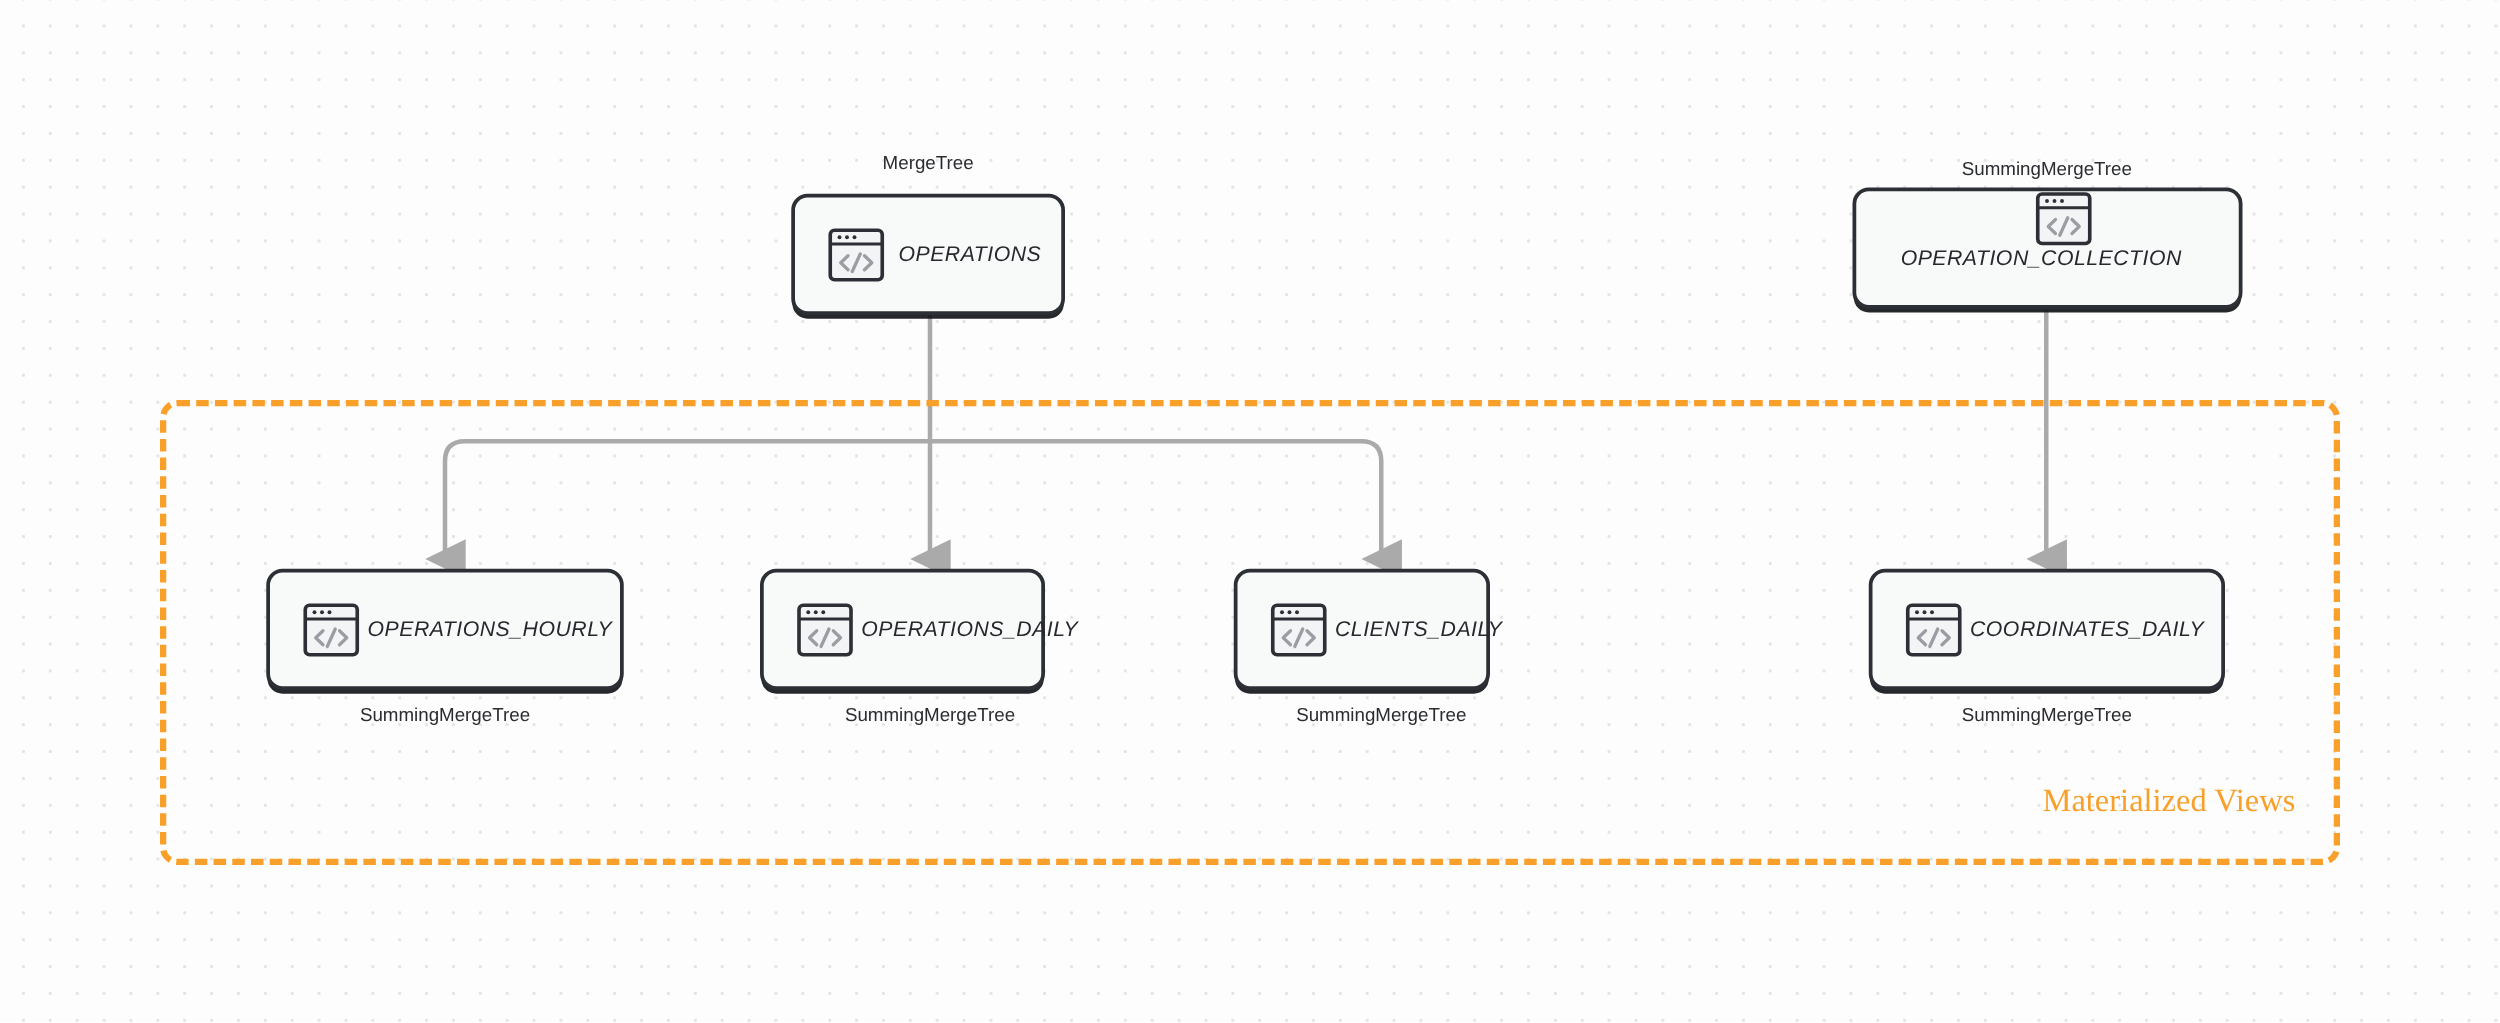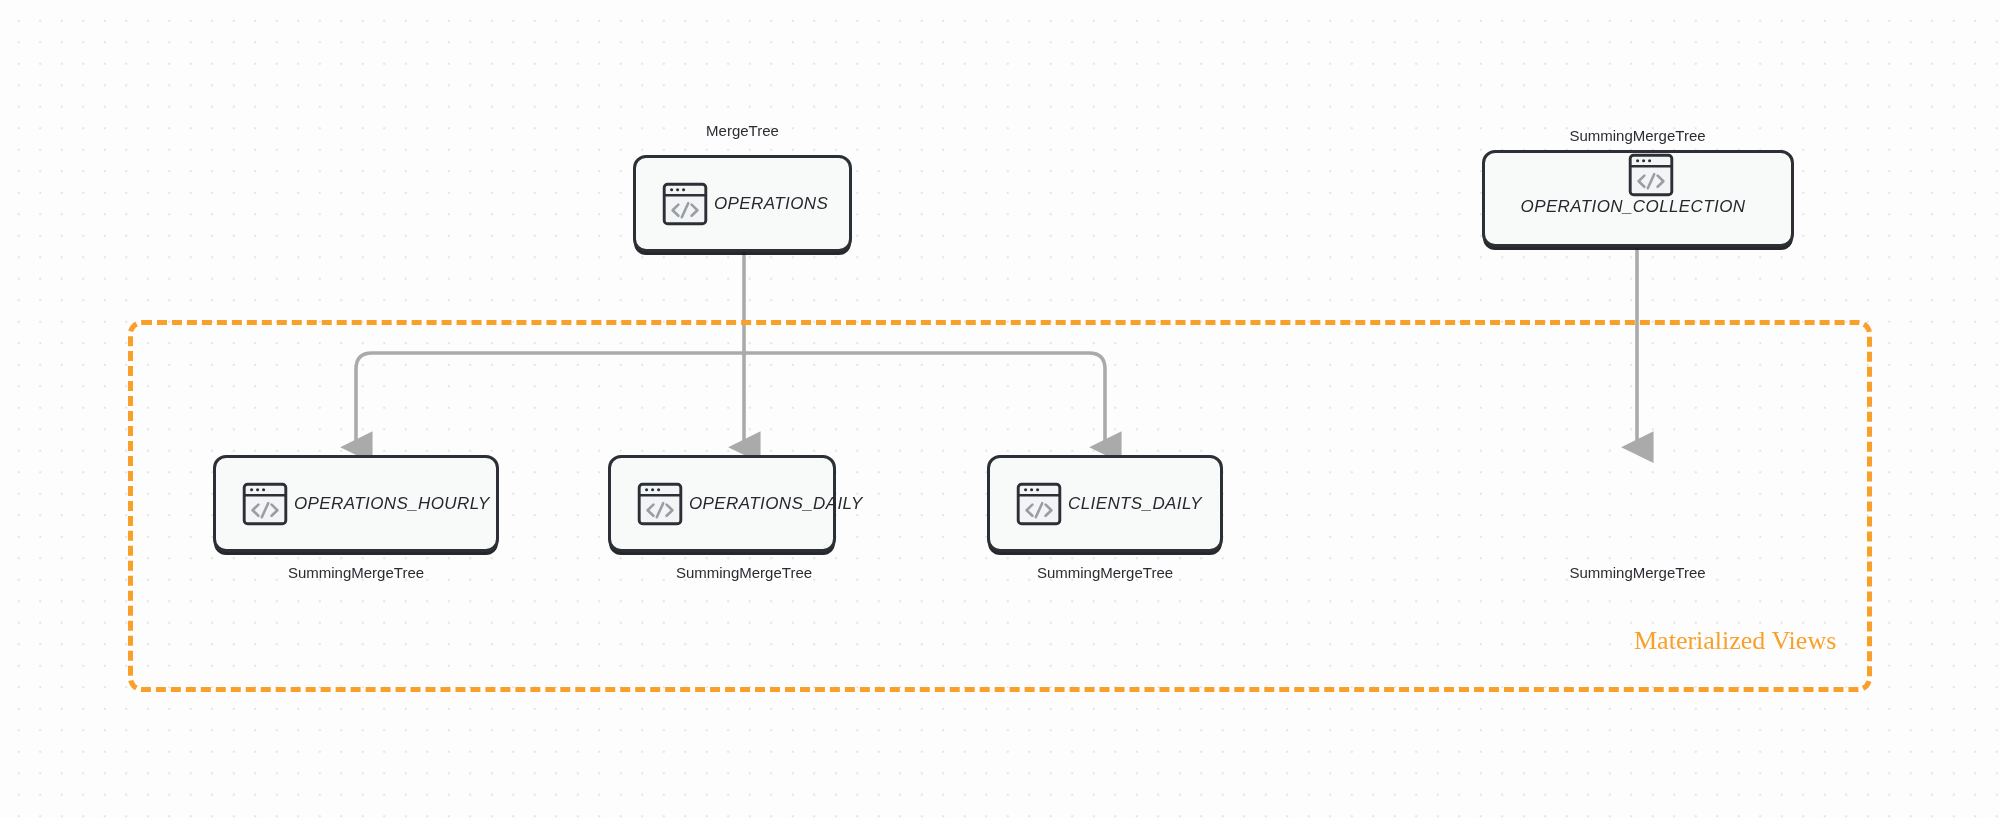--- a/index.html
+++ b/index.html
@@ -57,21 +57,21 @@
     box-shadow: 0 4px 0 -1px rgba(20,22,26,0.92);
   }
   .node-icon {
     flex: 0 0 auto;
     margin-left: 26px;
     width: 46px;
     height: 44px;
   }
   .node-label {
     flex: 1 1 auto;
-    text-align: left;
+    text-align: right;
     padding: 0 16px 0 6px;
     font-style: italic;
     font-size: 17px;
     letter-spacing: 0.4px;
     color: #26282d;
     white-space: nowrap;
     font-family: "Liberation Sans", sans-serif;
   }
 
   
@@ -177,36 +177,51 @@
         <circle cx="15.6" cy="7.8" r="1.55" fill="#2c2f35"></circle>
         <circle cx="21.6" cy="7.8" r="1.55" fill="#2c2f35"></circle>
         <path d="M 16.4 22.6 L 10.6 28.2 L 16.4 33.8" fill="none" stroke="#9a9da2" stroke-width="2.6" stroke-linecap="round" stroke-linejoin="round"></path>
         <path d="M 29.6 22.6 L 35.4 28.2 L 29.6 33.8" fill="none" stroke="#9a9da2" stroke-width="2.6" stroke-linecap="round" stroke-linejoin="round"></path>
         <line x1="26.2" y1="21.2" x2="19.8" y2="35.2" stroke="#9a9da2" stroke-width="2.6" stroke-linecap="round"></line>
       </svg>
     </span>
     <span class="node-label">OPERATIONS_DAILY</span>
   </div>
 
-  <div class="node" style="left:987px; top:455px; width:236px; height:97px;">
+  <div class="node" style="left:987px; top:455px; width:205px; height:97px;">
     <span class="node-icon">
       <svg viewBox="0 0 46 44" xmlns="http://www.w3.org/2000/svg">
         <rect x="2.2" y="2.2" width="41.6" height="39.6" rx="3.4" fill="#f3f4f5" stroke="#2c2f35" stroke-width="2.9"></rect>
         <line x1="2.2" y1="13.2" x2="43.8" y2="13.2" stroke="#2c2f35" stroke-width="2.5"></line>
         <circle cx="9.6" cy="7.8" r="1.55" fill="#2c2f35"></circle>
         <circle cx="15.6" cy="7.8" r="1.55" fill="#2c2f35"></circle>
         <circle cx="21.6" cy="7.8" r="1.55" fill="#2c2f35"></circle>
         <path d="M 16.4 22.6 L 10.6 28.2 L 16.4 33.8" fill="none" stroke="#9a9da2" stroke-width="2.6" stroke-linecap="round" stroke-linejoin="round"></path>
         <path d="M 29.6 22.6 L 35.4 28.2 L 29.6 33.8" fill="none" stroke="#9a9da2" stroke-width="2.6" stroke-linecap="round" stroke-linejoin="round"></path>
         <line x1="26.2" y1="21.2" x2="19.8" y2="35.2" stroke="#9a9da2" stroke-width="2.6" stroke-linecap="round"></line>
       </svg>
     </span>
     <span class="node-label">CLIENTS_DAILY</span>
   </div>
 
+  <div class="node" style="left:1495px; top:455px; width:285px; height:97px;">
+    <span class="node-icon">
+      <svg viewBox="0 0 46 44" xmlns="http://www.w3.org/2000/svg">
+        <rect x="2.2" y="2.2" width="41.6" height="39.6" rx="3.4" fill="#f3f4f5" stroke="#2c2f35" stroke-width="2.9"></rect>
+        <line x1="2.2" y1="13.2" x2="43.8" y2="13.2" stroke="#2c2f35" stroke-width="2.5"></line>
+        <circle cx="9.6" cy="7.8" r="1.55" fill="#2c2f35"></circle>
+        <circle cx="15.6" cy="7.8" r="1.55" fill="#2c2f35"></circle>
+        <circle cx="21.6" cy="7.8" r="1.55" fill="#2c2f35"></circle>
+        <path d="M 16.4 22.6 L 10.6 28.2 L 16.4 33.8" fill="none" stroke="#9a9da2" stroke-width="2.6" stroke-linecap="round" stroke-linejoin="round"></path>
+        <path d="M 29.6 22.6 L 35.4 28.2 L 29.6 33.8" fill="none" stroke="#9a9da2" stroke-width="2.6" stroke-linecap="round" stroke-linejoin="round"></path>
+        <line x1="26.2" y1="21.2" x2="19.8" y2="35.2" stroke="#9a9da2" stroke-width="2.6" stroke-linecap="round"></line>
+      </svg>
+    </span>
+    <span class="node-label">COORDINATES_DAILY</span>
+  </div>
 
   <div class="engine-caption" style="left:213px; top:564px; width:286px;">SummingMergeTree</div>
 
   <div class="engine-caption" style="left:608px; top:564px; width:272px;">SummingMergeTree</div>
 
   <div class="engine-caption" style="left:987px; top:564px; width:236px;">SummingMergeTree</div>
 
   <div class="engine-caption" style="left:1495px; top:564px; width:285px;">SummingMergeTree</div>
 
 </div>

